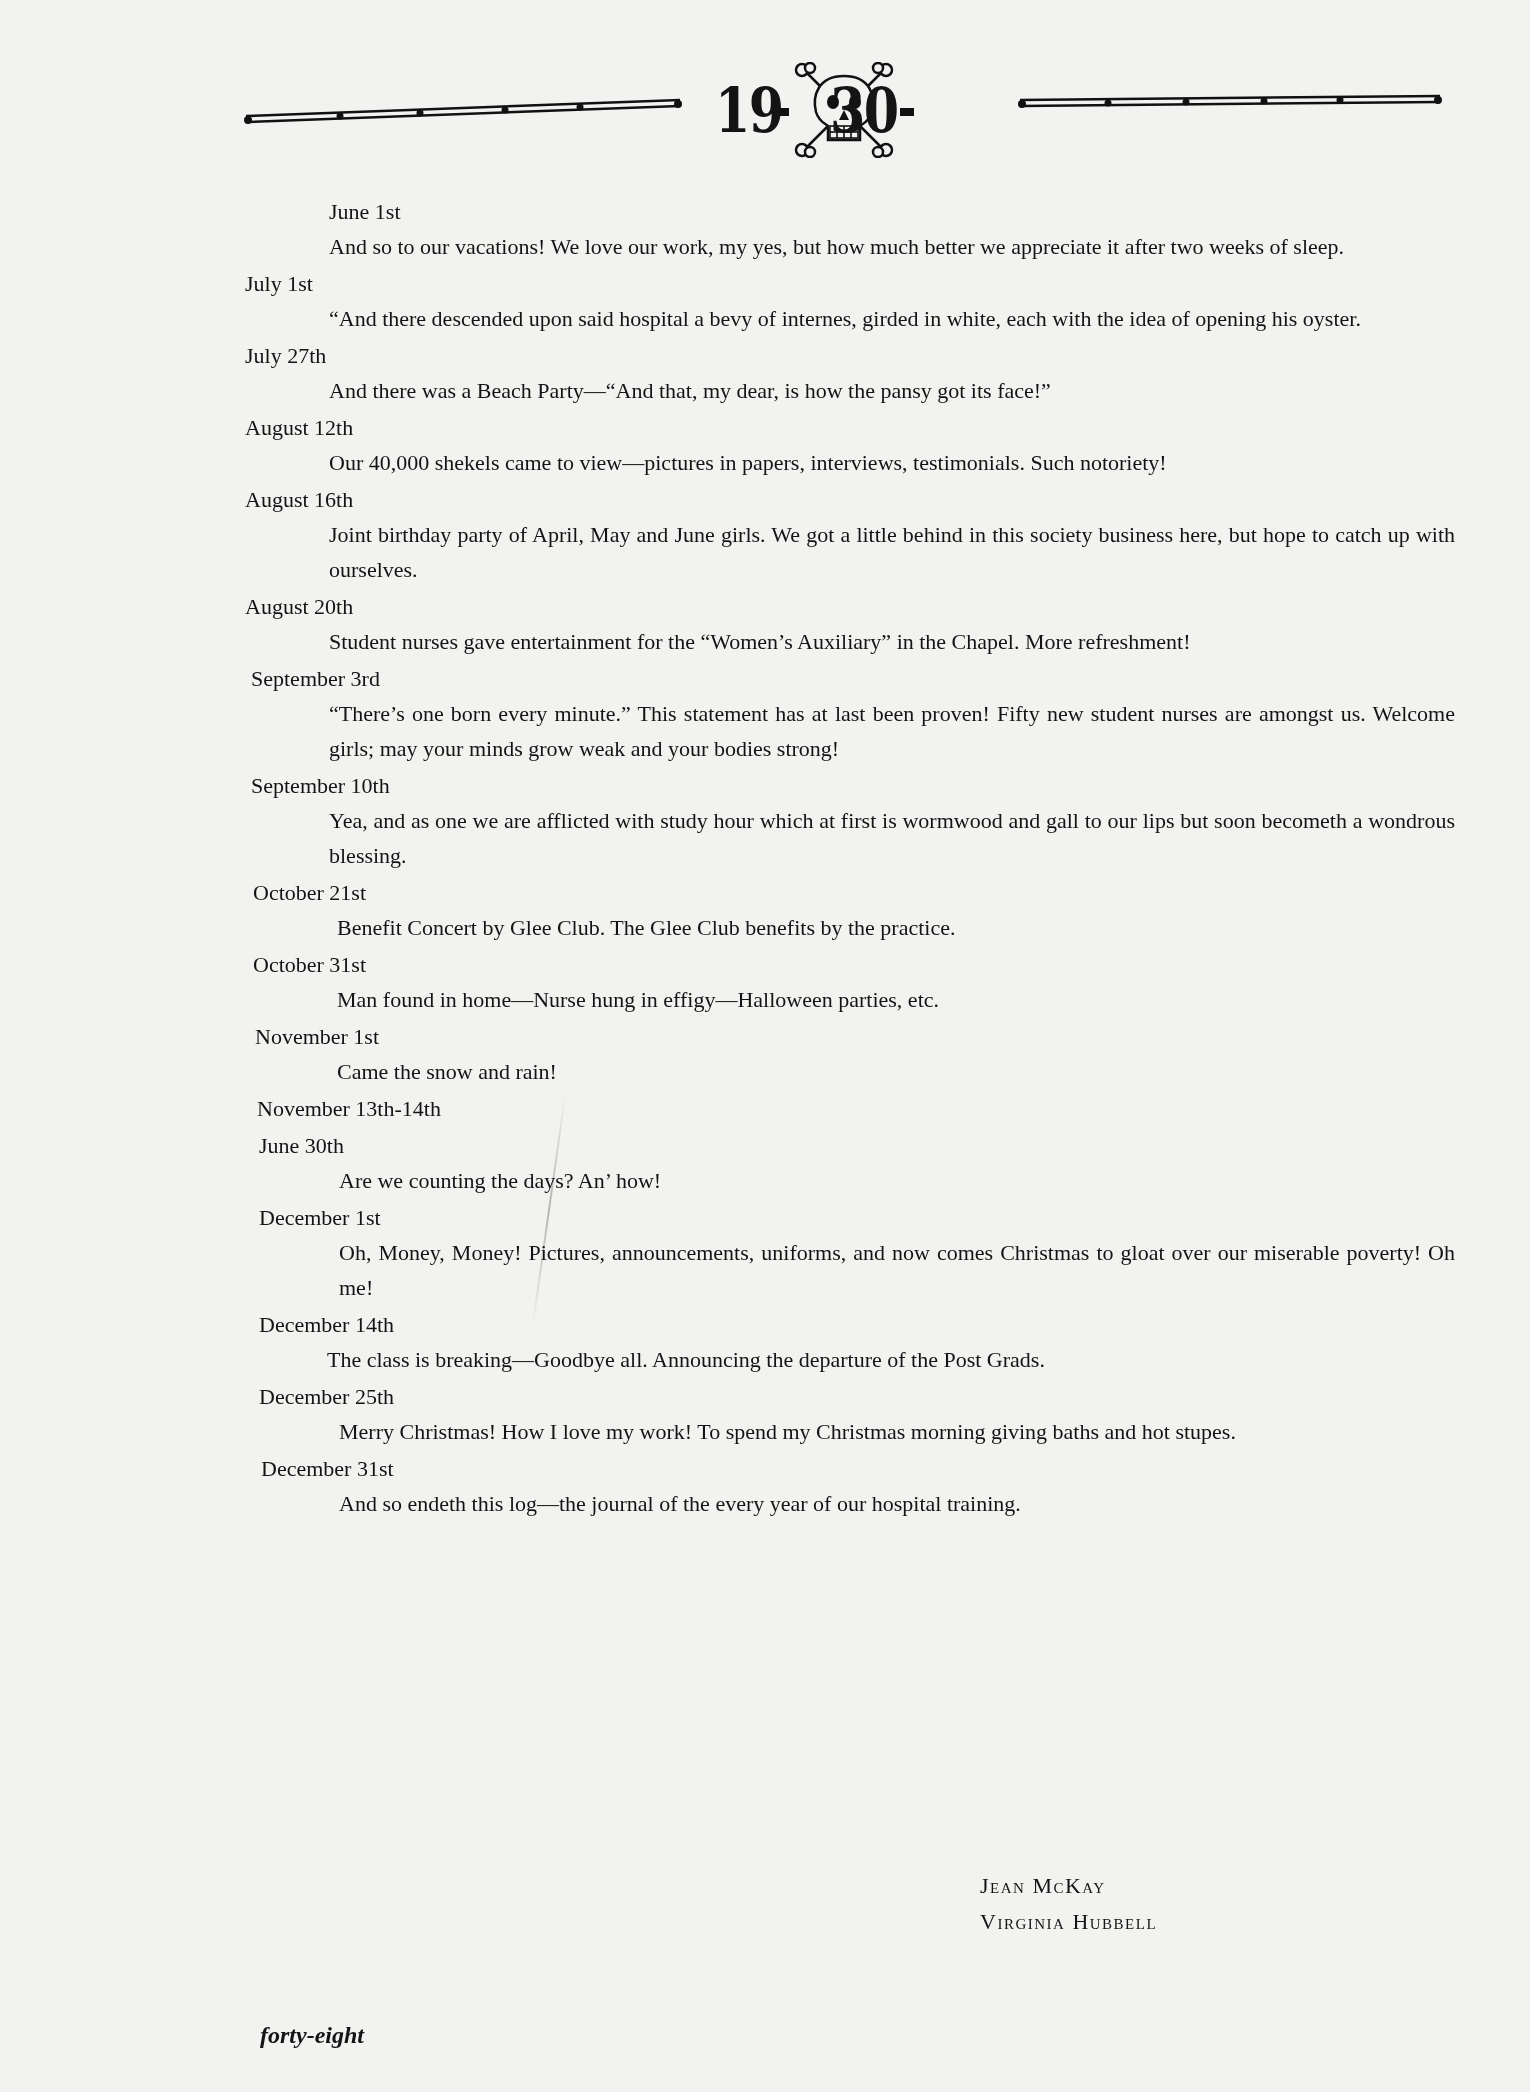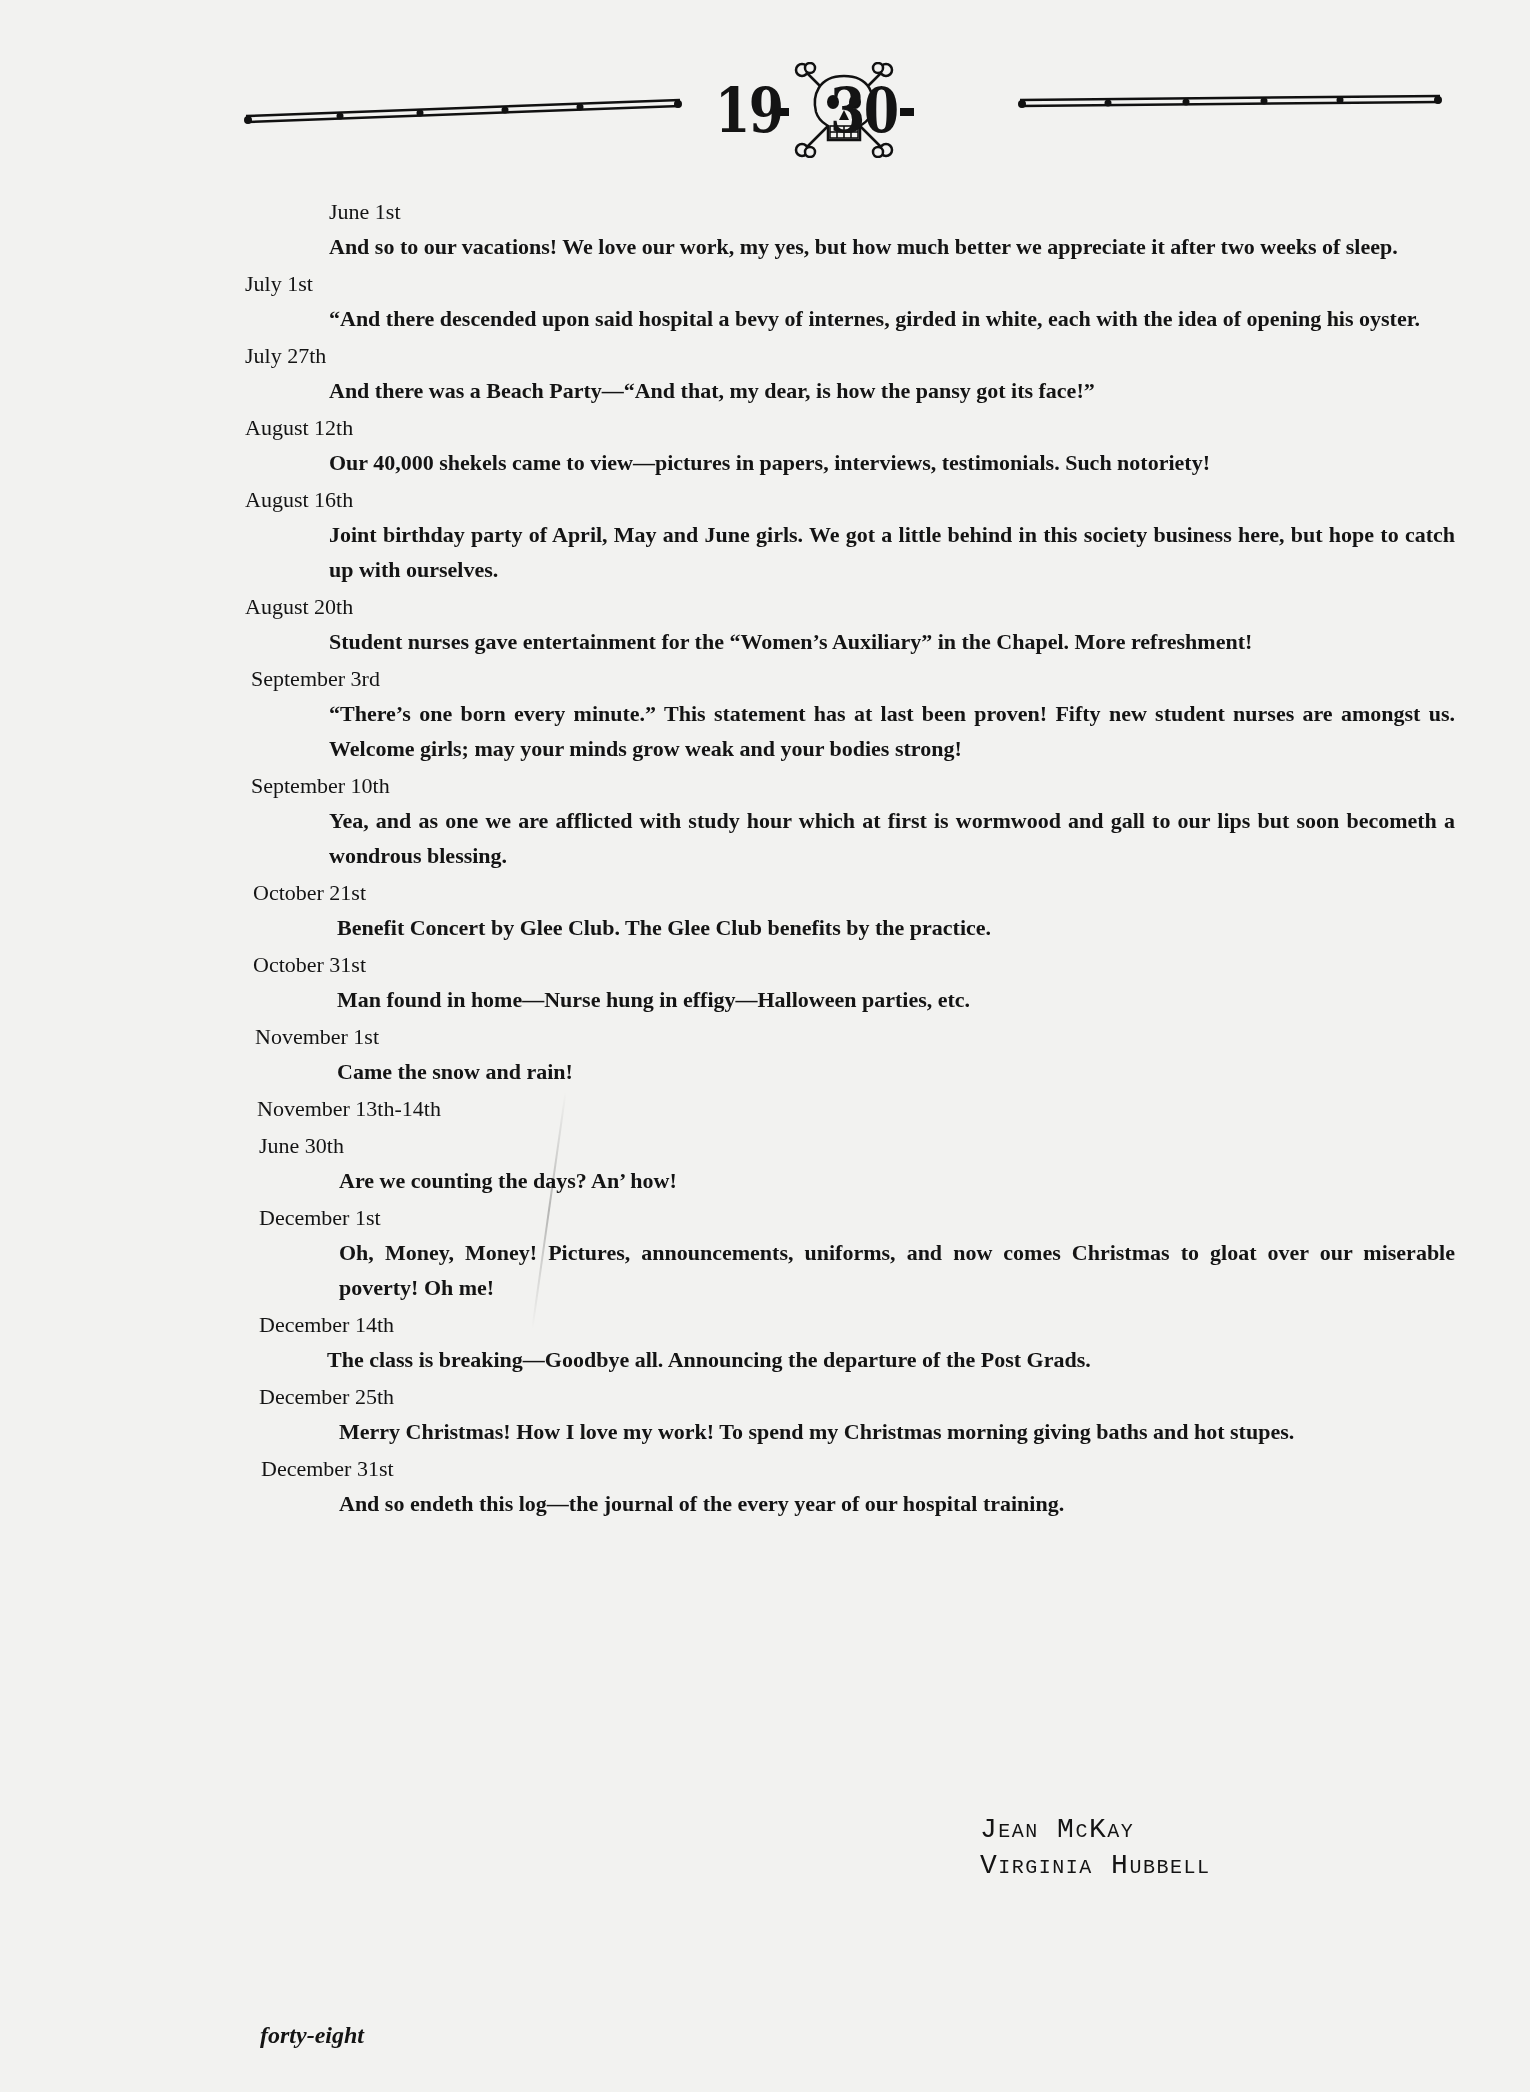--- a/index.html
+++ b/index.html
@@ -25,26 +25,26 @@
     }
     .year.left { left: 475px; transform-origin: left; }
     .year.right { left: 590px; transform-origin: left; }
     .entries {
       position: absolute; left: 245px; top: 194px; width: 1210px;
       font-size: 22px; line-height: 35px;
     }
     .entry { margin-bottom: 2px; }
     .entry-date { display: block; }
     .entry-body {
-      display: block; padding-left: 84px; text-align: justify; font-weight: bold;
+      display: block; padding-left: 84px; text-align: justify;
     }
     .signature {
-      position: absolute; left: 980px; top: 1812px;
-      font-size: 28px; line-height: 36px;
-      font-variant: small-caps; letter-spacing: 1.5px; font-family: Liberation Mono, monospace;
+      position: absolute; left: 980px; top: 1868px;
+      font-size: 22px; line-height: 36px;
+      font-variant: small-caps; letter-spacing: 1.5px;
     }
     .signature div { display: block; }
     .footer {
       position: absolute; left: 260px; top: 2022px;
       font-style: italic; font-size: 24px; font-weight: bold;
     }
     .fold-line {
       position: absolute; left: 548px; top: 1090px; width: 2px; height: 240px;
       background: linear-gradient(to bottom, rgba(0,0,0,0.0), rgba(0,0,0,0.25), rgba(0,0,0,0.0));
       transform: rotate(8deg);

